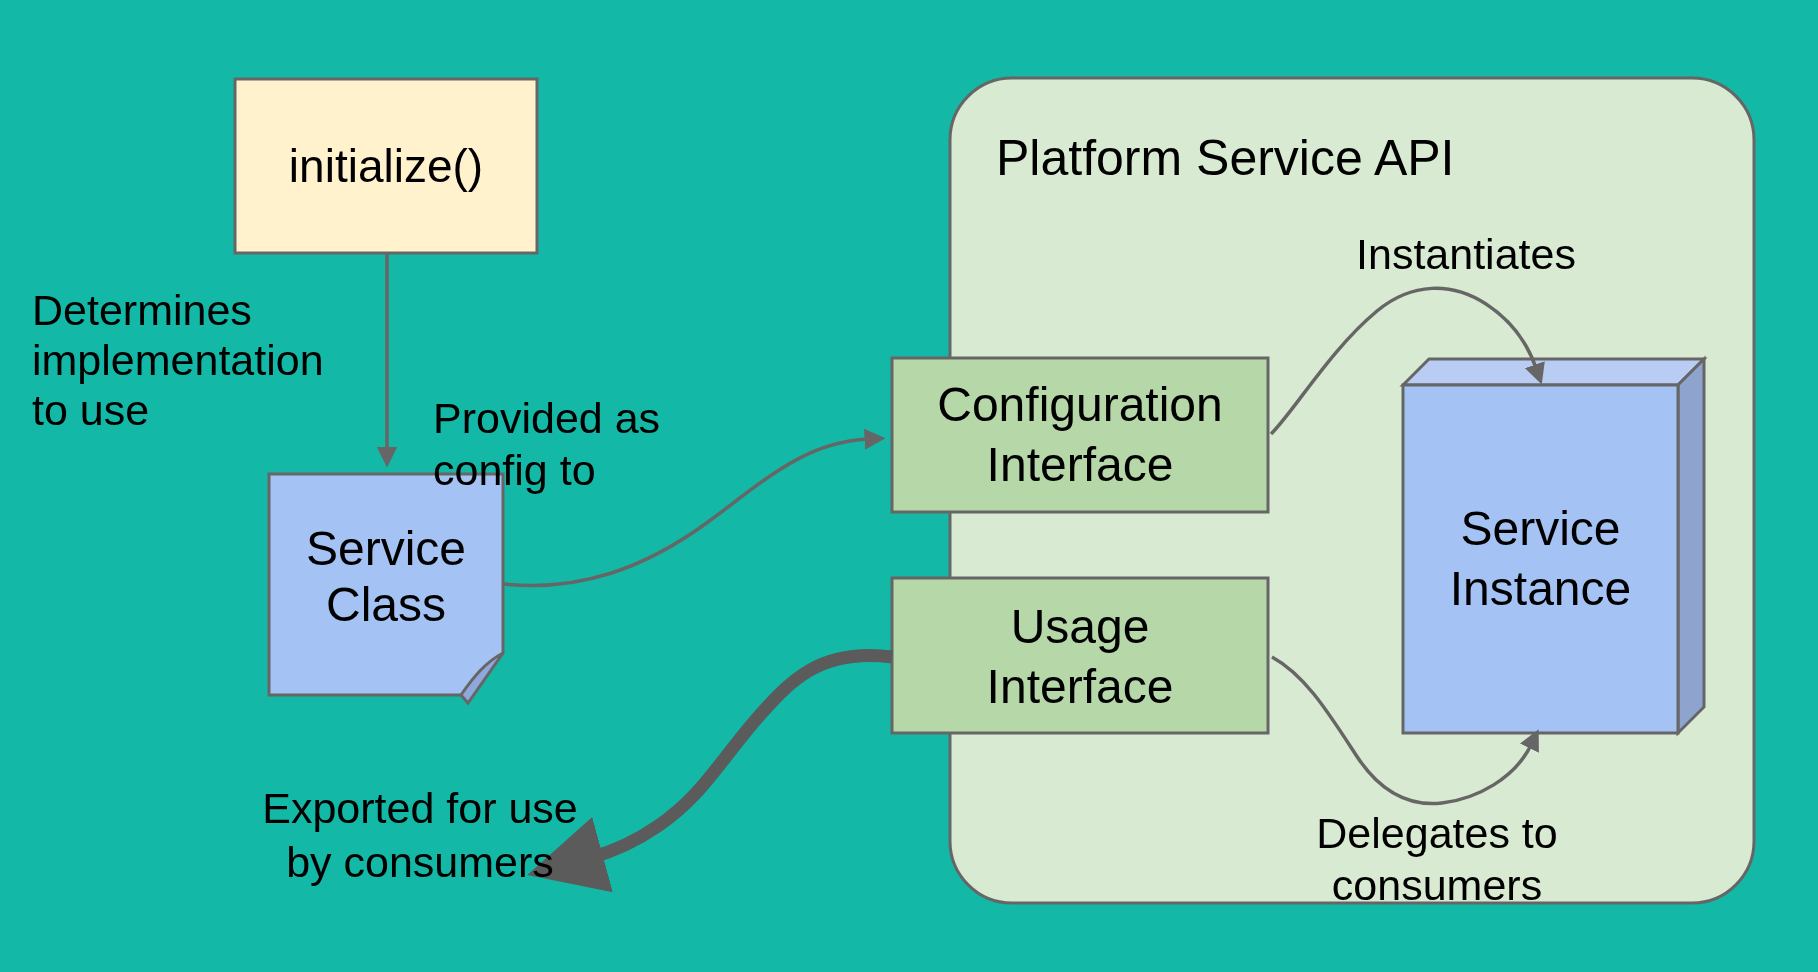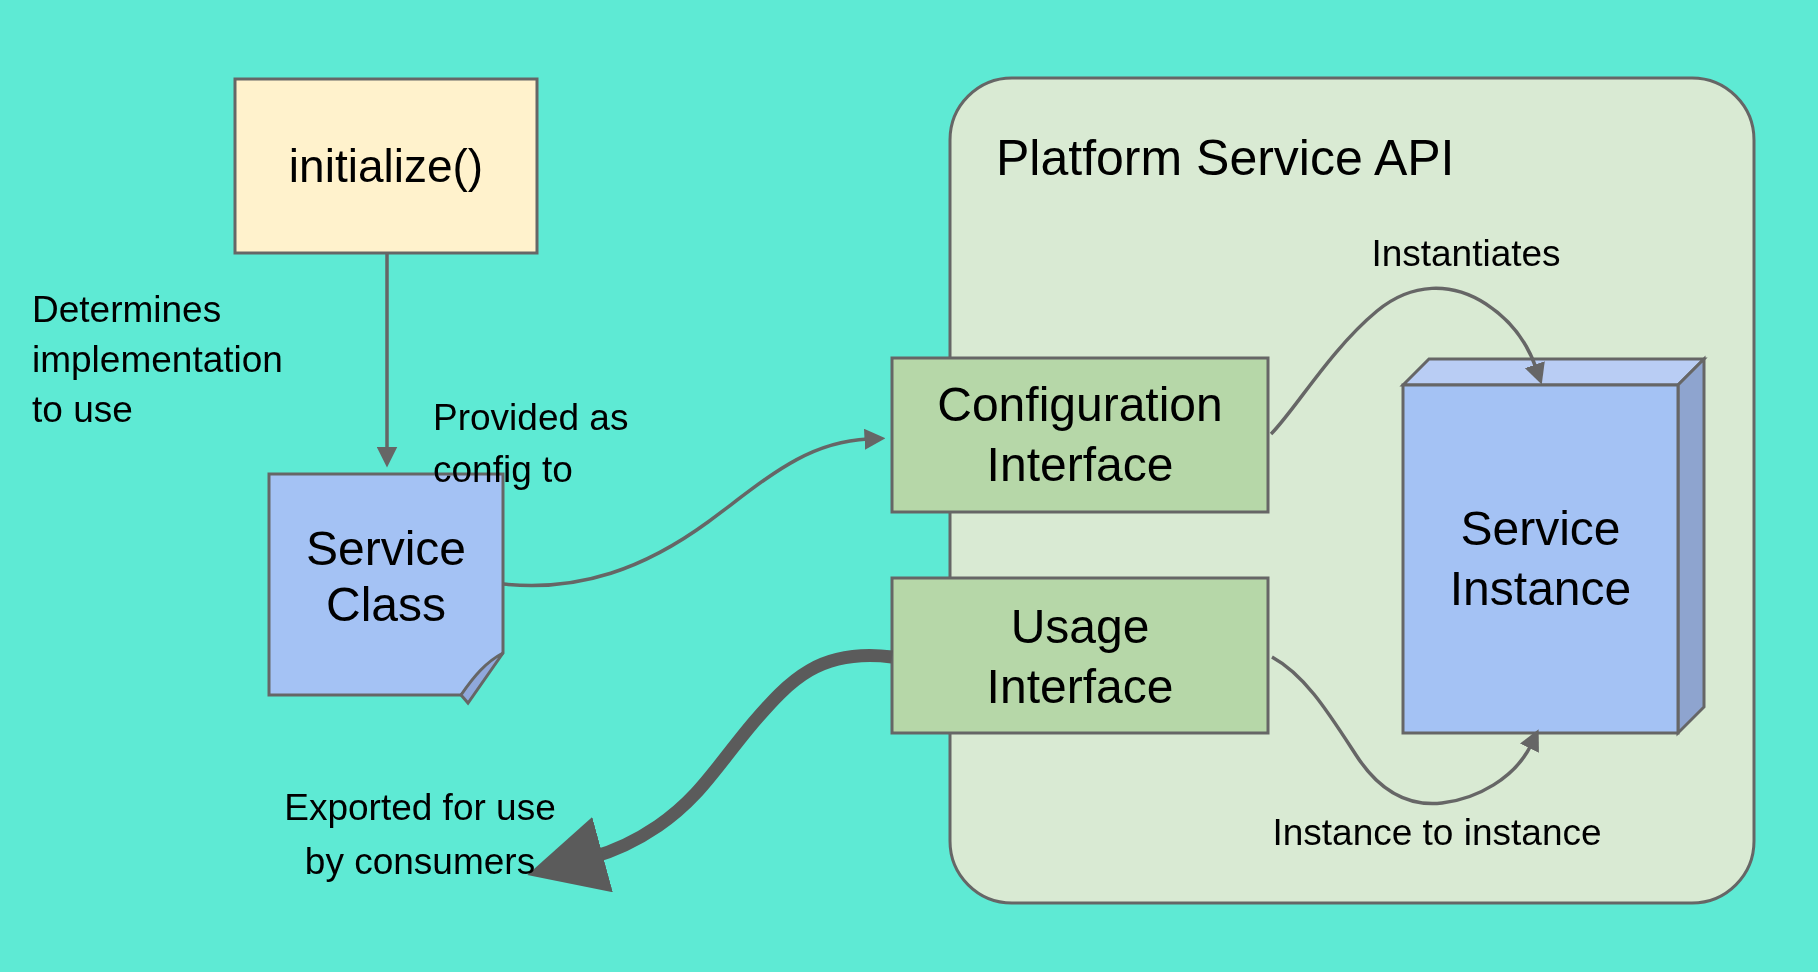--- a/index.html
+++ b/index.html
@@ -1,38 +1,38 @@
 <!DOCTYPE html>
 <html><head>
 <meta charset="utf-8">
 <style>
   html,body{margin:0;padding:0;background:#ffffff;}
   #canvas{
     position:relative;
     width:1818px;height:972px;
-    background:#5eead4;
+    background:#14b8a6;
     font-family:"Liberation Sans","DejaVu Sans",sans-serif;
     color:#000;
     overflow:hidden;
   }
   #shapes{position:absolute;left:0;top:0;}
   .shape{stroke:#666666;stroke-width:3;}
   .edge{stroke:#666666;stroke-width:3.5;fill:none;}
   .edge-thick{stroke:#5b5b5b;stroke-width:13;fill:none;}
   .label{
     position:absolute;
     white-space:pre-line;
     line-height:1.25;
   }
   .label.centerbox{
     display:flex;align-items:center;justify-content:center;
     text-align:center;
   }
   .node-label{font-size:48px;line-height:60px;}
-  .anno{font-size:37px;line-height:52px;}
+  .anno{font-size:43px;line-height:52px;}
   .title{font-size:50px;line-height:56px;}
 </style>
 </head>
 <body>
 
 <div id="canvas">
 
   <svg id="shapes" width="1818" height="972" viewBox="0 0 1818 972">
     <defs>
       <marker id="ah" viewBox="0 0 6 6" refX="1" refY="3" markerWidth="6" markerHeight="6" orient="auto" markerUnits="strokeWidth">
@@ -87,18 +87,18 @@
 Interface</div>
 
   <div class="label centerbox node-label" style="left:892px;top:578px;width:376px;height:158px;">Usage
 Interface</div>
 
   <div class="label anno" style="left:1266px;top:228px;width:400px;text-align:center;">Instantiates</div>
 
   <div class="label centerbox node-label" style="left:1403px;top:385px;width:275px;height:348px;">Service
 Instance</div>
 
-  <div class="label anno" style="left:1237px;top:807px;width:400px;text-align:center;">Instance to instance</div>
+  <div class="label anno" style="left:1237px;top:807px;width:400px;text-align:center;">Delegates to consumers</div>
 
   <div class="label anno" style="left:220px;top:781px;width:400px;text-align:center;line-height:54px;">Exported for use
 by consumers</div>
 
 </div>
 
 </body></html>

